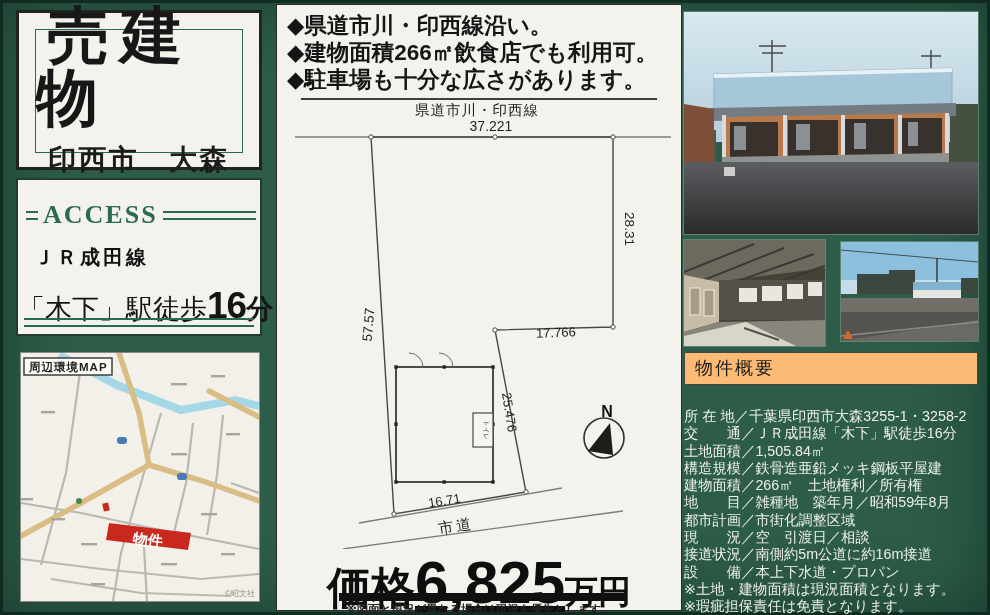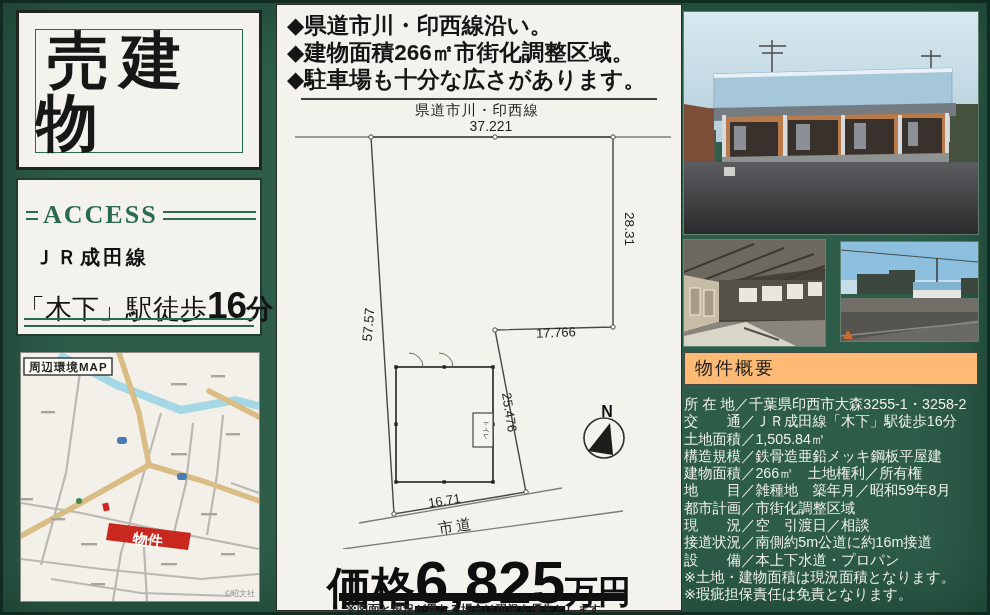--- a/index.html
+++ b/index.html
@@ -38,31 +38,32 @@
   .price-unit{font-size:33px;font-weight:800;}
   .price-bar{position:absolute;left:62px;top:588px;width:288px;height:8px;background:#101010;}
   .mid-footnote{position:absolute;left:0;top:597px;width:100%;text-align:center;font-size:11.5px;font-weight:700;color:#232323;}
   
   .photo{position:absolute;overflow:hidden;box-shadow:0 0 0 1px rgba(230,235,228,.28);}
   .photo-main{left:684px;top:12px;width:294px;height:222px;}
   .photo-interior{left:684px;top:240px;width:141px;height:106px;}
   .photo-street{left:841px;top:242px;width:137px;height:99px;}
   .summary-head{left:684px;top:352px;width:294px;height:33px;background:#fdba74;border:1px solid #44463f;
                 font-size:18px;color:#1b1b1b;letter-spacing:2px;line-height:31px;padding-left:10px;}
-  .summary-rows{position:absolute;left:684px;top:396px;width:302px;}
+  .summary-rows{position:absolute;left:684px;top:408px;width:302px;}
   .summary-row{font-size:14.5px;line-height:17.3px;color:#eef0e6;white-space:nowrap;transform:scaleX(.985);transform-origin:left;letter-spacing:0;}
 </style>
 </head>
 <body>
 
 <div class="page">
 
   <div class="panel title-panel">
     <div class="title-inner">
       <div class="big-title">売建物</div>
+      <div class="big-sub">印西市　大森</div>
     </div>
   </div>
 
   <div class="panel access-panel">
     <div class="access-head">
       <span class="dbl-rule dbl-left"></span>
       <span class="access-word">ACCESS</span>
       <span class="dbl-rule dbl-right"></span>
     </div>
     <div class="rail-line">ＪＲ成田線</div>
@@ -121,21 +122,21 @@
 
       <rect x="3" y="5" width="88" height="17" fill="#fbfaf5" stroke="#333" stroke-width="1.4"></rect>
       <text x="8" y="18" font-size="11.5" font-weight="bold" letter-spacing="1" fill="#222">周辺環境MAP</text>
       <text x="234" y="243" text-anchor="end" font-size="8" fill="#8d8d86">©昭文社</text>
     </svg>
   </div>
 
   <div class="panel mid-panel">
     <div class="bullets">
       <div class="bullet">◆県道市川・印西線沿い。</div>
-      <div class="bullet">◆建物面積266㎡市街化調整区域。</div>
+      <div class="bullet">◆建物面積266㎡飲食店でも利用可。</div>
       <div class="bullet">◆駐車場も十分な広さがあります。</div>
     </div>
     <div class="bullet-divider"></div>
 
     <svg class="plan-svg" width="406" height="448" viewBox="0 0 406 448">
       <text x="200" y="14" text-anchor="middle" font-size="14.5" fill="#1f1f1f" letter-spacing="1">県道市川・印西線</text>
       <text x="214" y="30" text-anchor="middle" font-size="14" fill="#1f1f1f">37.221</text>
       <line x1="18" y1="36" x2="394" y2="36" stroke="#7c7c78" stroke-width="1.3"></line>
 
       <polygon points="94,36 336,36 336,226 218,229 249,391 117,413" fill="none" stroke="#474744" stroke-width="1.4"></polygon>

